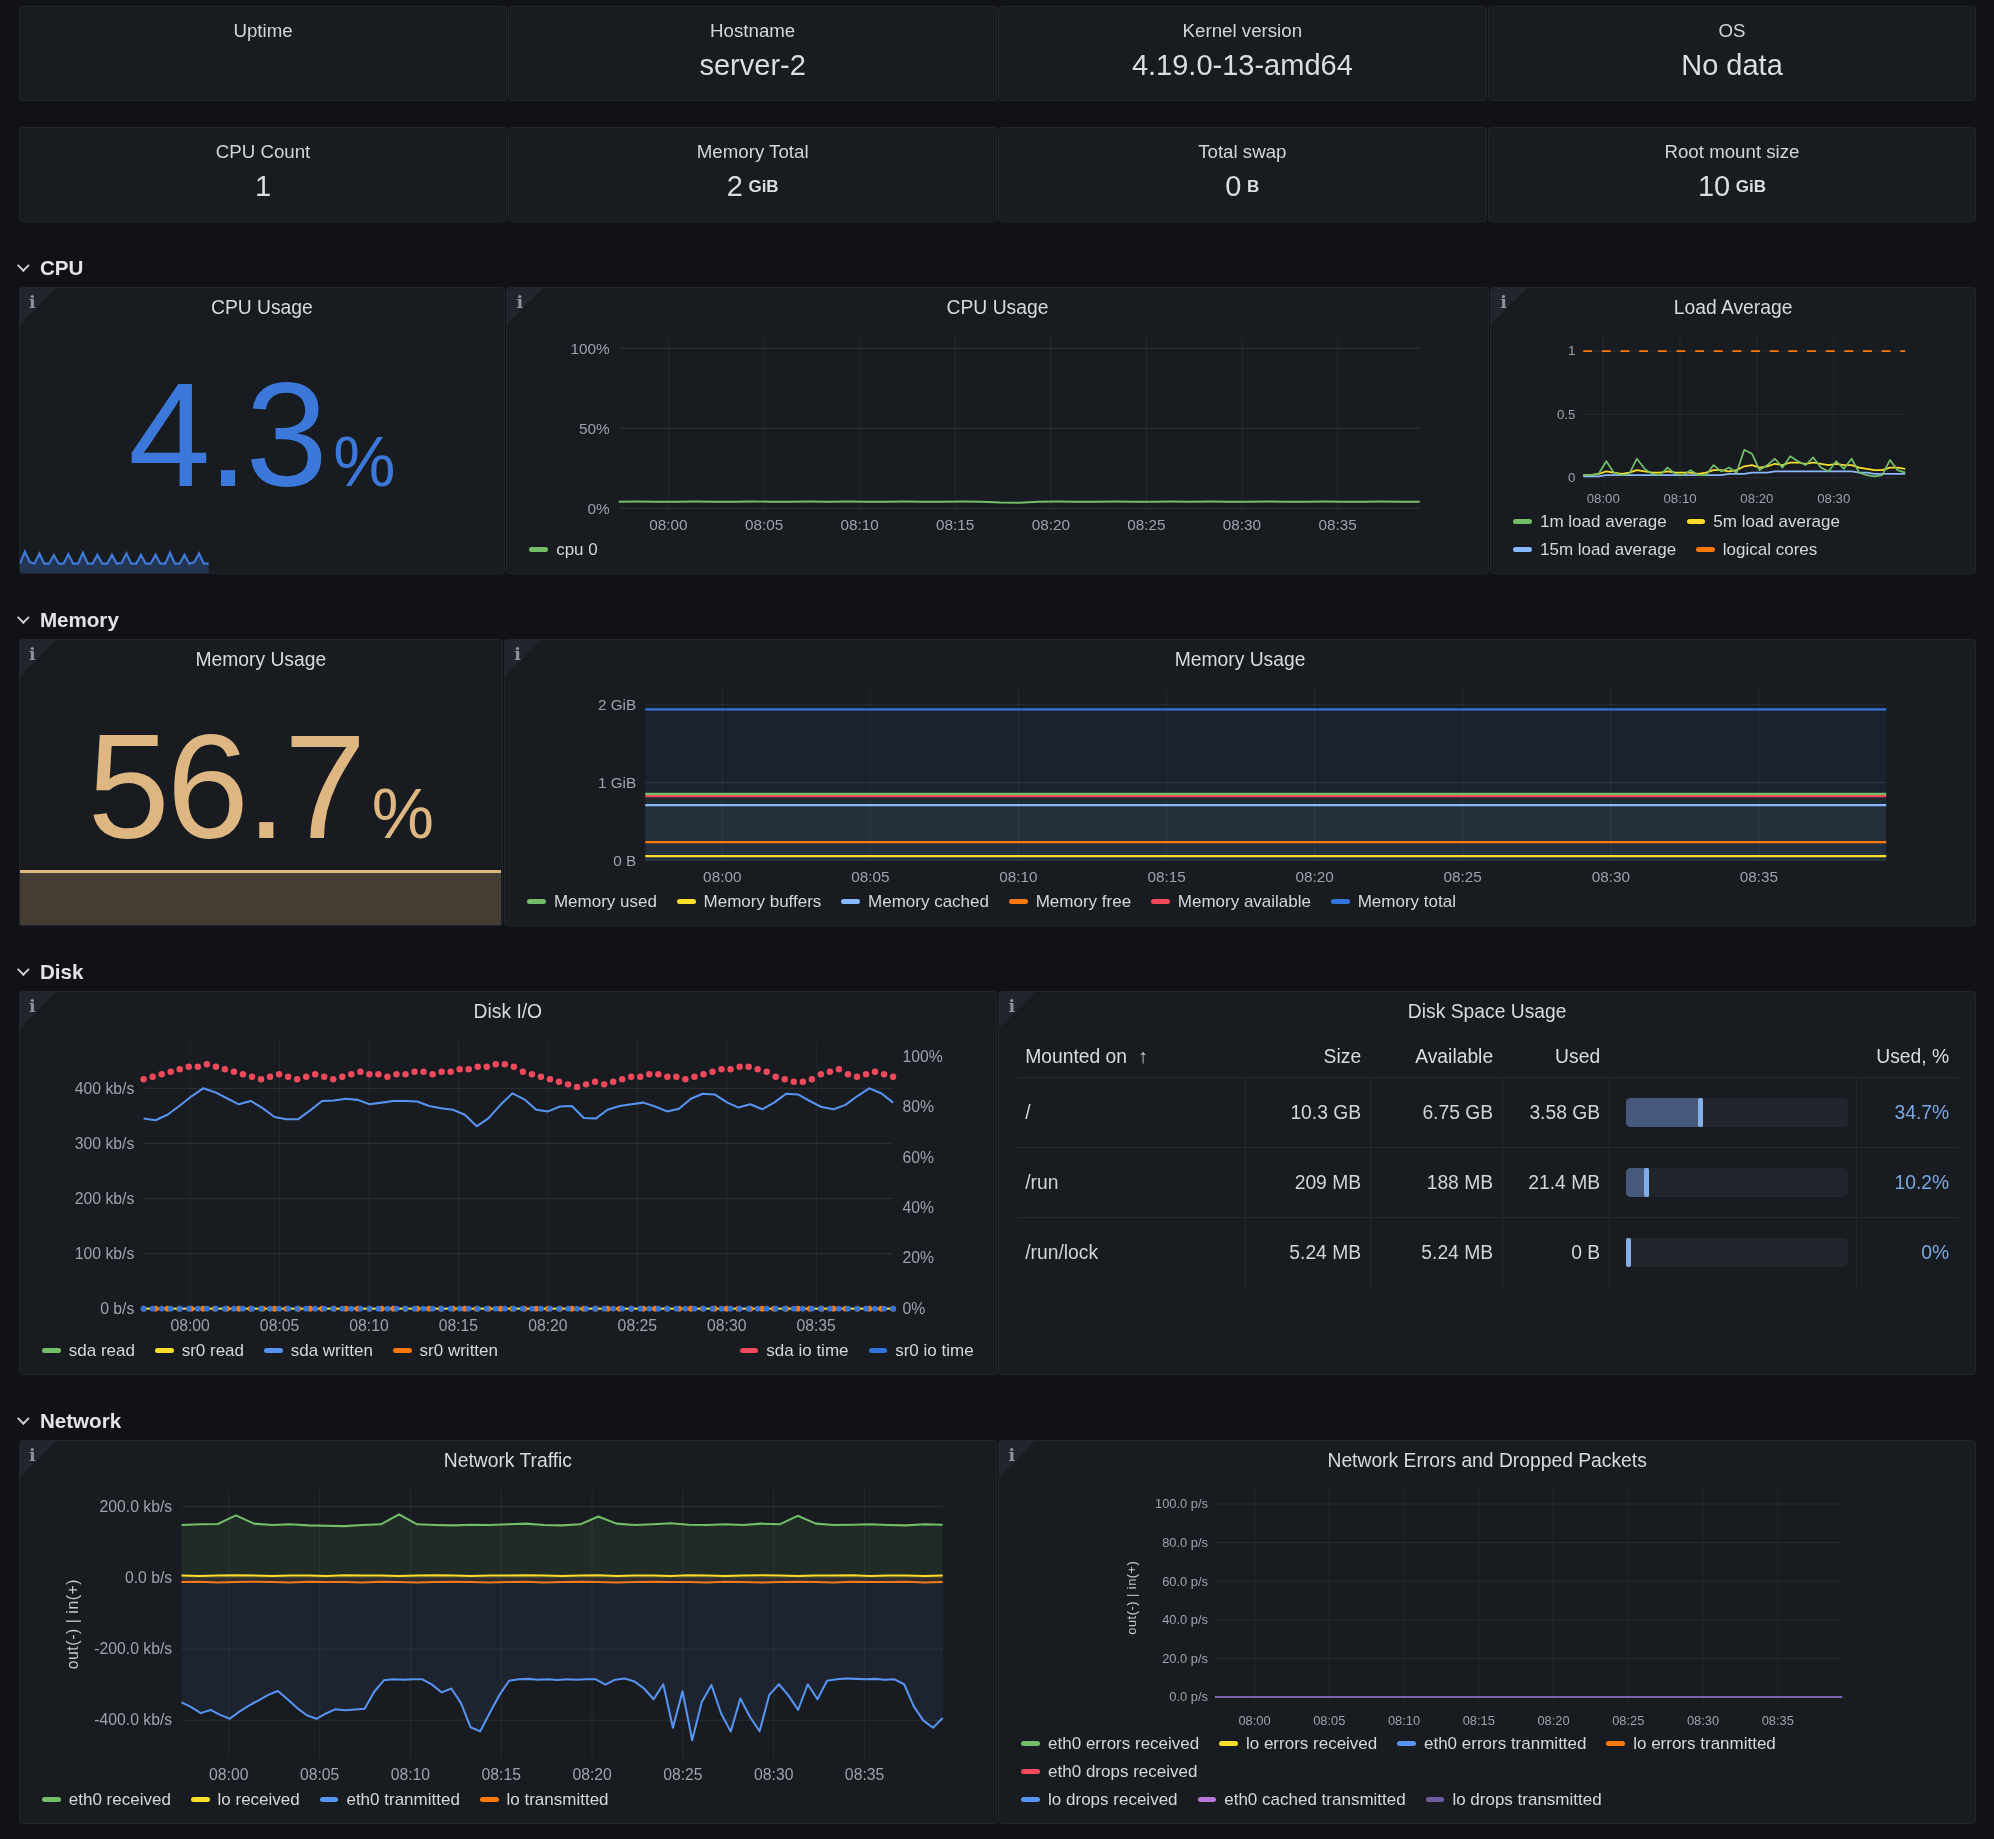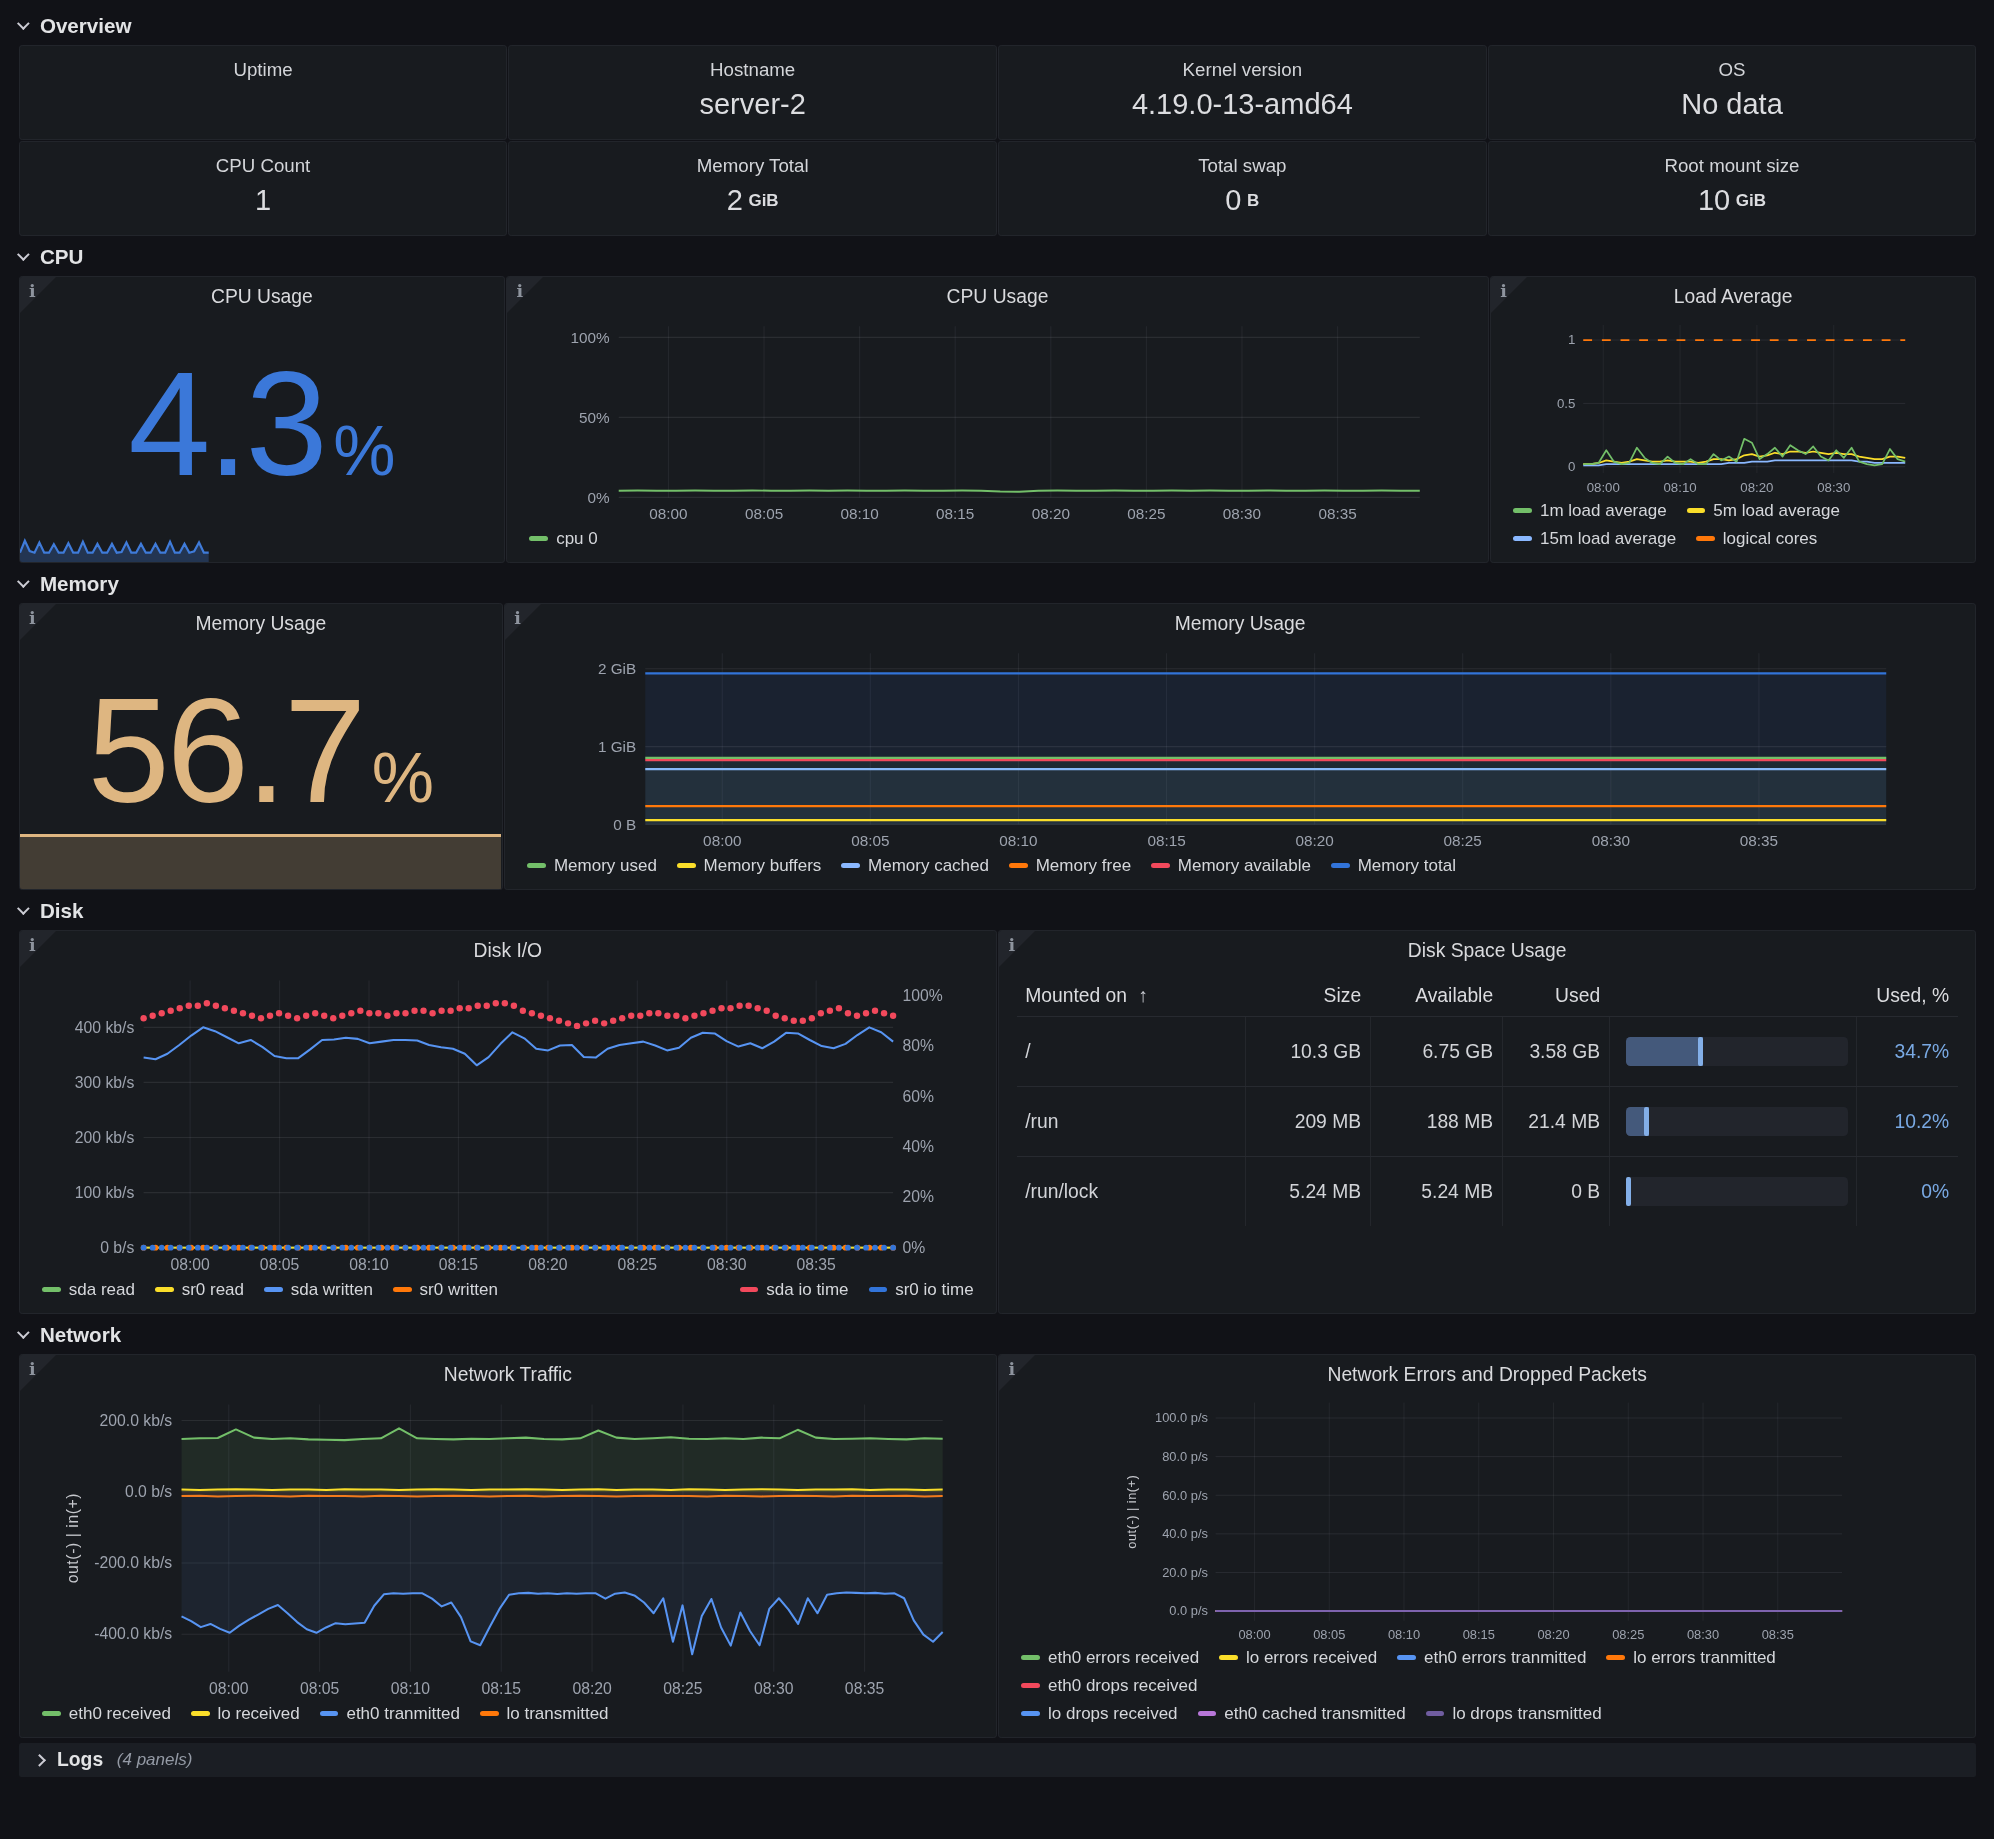--- a/index.html
+++ b/index.html
@@ -14,21 +14,21 @@
 
   
   .sec { display:flex; align-items:center; gap:12.5px; height:39px; cursor:pointer; }
   .chev { width:8.7px; height:8.7px; border-right:2.5px solid #ccccd4; border-bottom:2.5px solid #ccccd4;
           transform:rotate(45deg); margin-top:-4.4px; flex:none; }
   .chev.right { transform:rotate(-45deg); margin-top:0; }
   .sec-label { font-size:20.6px; font-weight:700; color:#e2e3e5; }
   .logs-count { font-size:17px; font-style:italic; color:#949aa5; }
 
   
-  .grid { display:grid; gap:1px; margin-bottom:1px; }
+  .grid { display:grid; gap:1px; margin-bottom:26px; }
   .g-stats { grid-template-columns:repeat(4,1fr); height:95px; }
   .g-cpu   { grid-template-columns:773fr 1562fr 773fr; height:287px; }
   .g-mem   { grid-template-columns:773fr 2351fr; height:287px; }
   .g-half  { grid-template-columns:1fr 1fr; height:384px; }
 
   
   .panel { position:relative; background:#181b1f; border:0.6px solid #22252b; border-radius:3.1px;
            display:flex; flex-direction:column; min-width:0; min-height:0; overflow:hidden; }
   .ptitle { flex:none; height:39px; display:flex; align-items:center; justify-content:center;
             font-size:19.3px; font-weight:500; color:#d9dadd; cursor:pointer; }
@@ -82,24 +82,20 @@
   
   .logsbar { height:34px; background:#1b1e24; border-radius:2.5px; display:flex; align-items:center;
              gap:13.7px; padding:0 16px; margin-top:5px; cursor:pointer; }
   .logsbar .sec-label { font-size:19.3px; }
 </style>
 </head>
 <body>
 
 <div class="page">
 
-  <div class="sec">
-    <span class="chev"></span>
-    <span class="sec-label">Overview</span>
-  </div>
   <div class="grid g-stats" id="stats-row-1">
       <div class="panel">
         <div class="tile-title">Uptime</div>
       </div>
       <div class="panel">
         <div class="tile-title">Hostname</div>
         <div class="tile-val">
           <span class="num">server-2</span>
         </div>
       </div>

